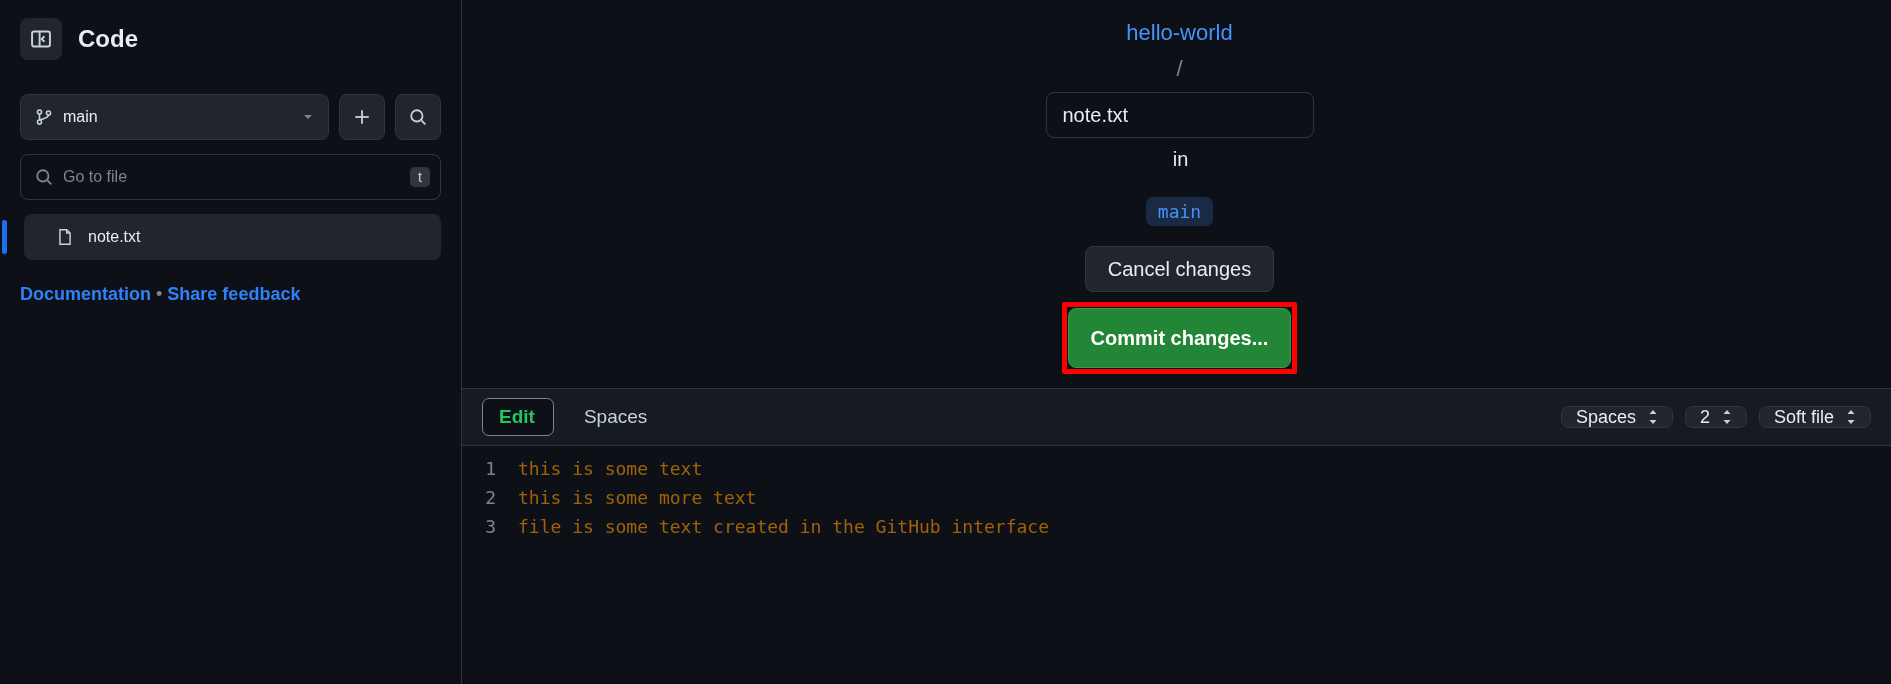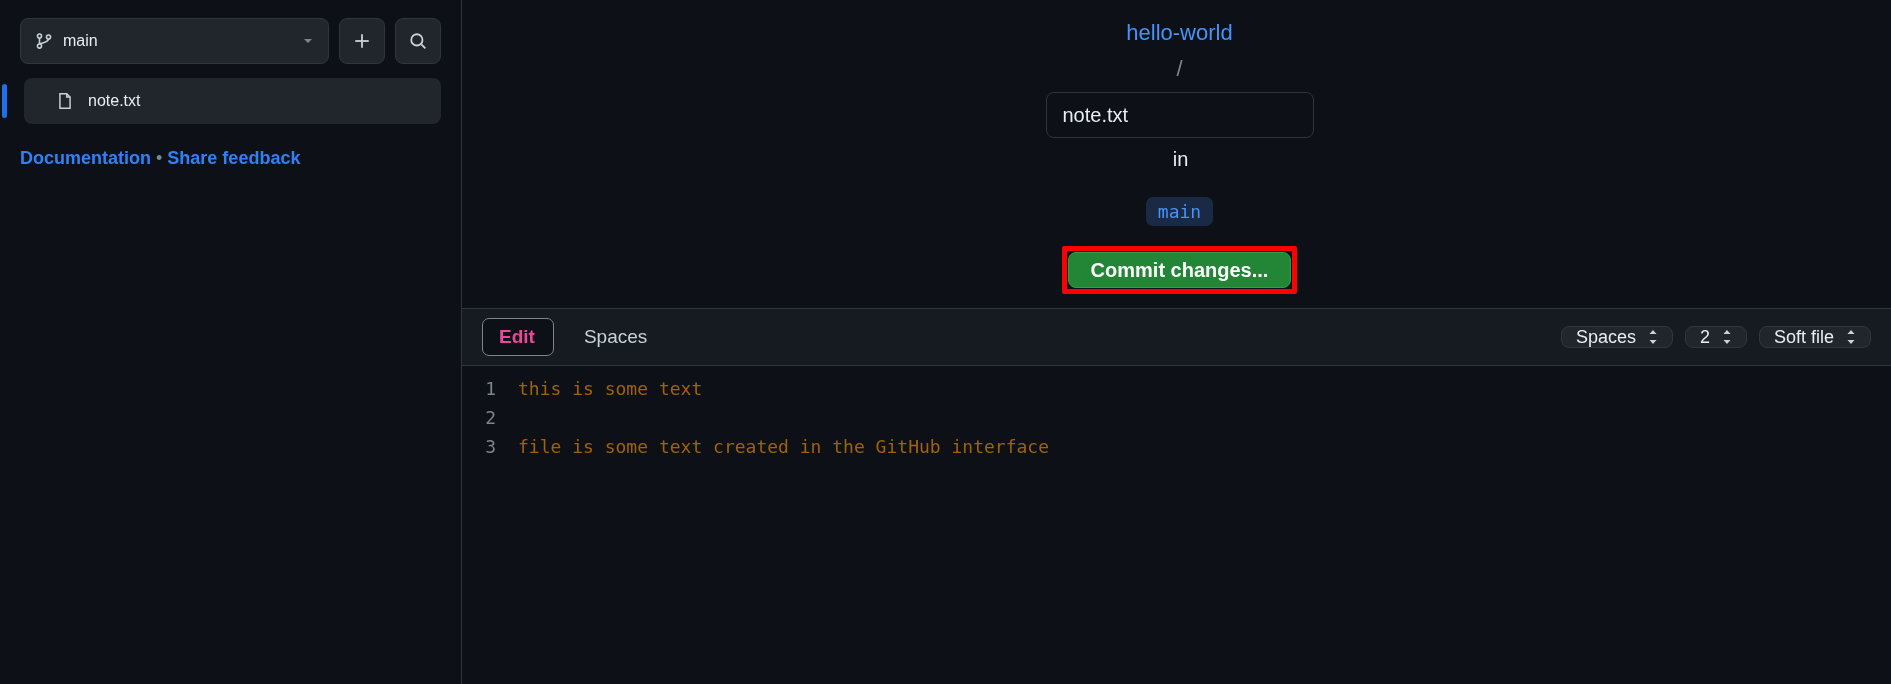--- a/index.html
+++ b/index.html
@@ -162,21 +162,21 @@
   .highlight-wrap {
     border: 5px solid #ff0000;
     border-radius: 2px;
     padding: 1px;
   }
   .btn-primary {
     background: #238636;
     border: 1px solid #2ea043;
     color: #ffffff;
     border-radius: 8px;
-    height: 36px;
+    height: 60px;
     padding: 0 22px;
     font-size: 20px;
     font-weight: 600;
     display: flex;
     align-items: center;
   }
   .editor-toolbar {
     background: #161b22;
     border-top: 1px solid #30363d;
     border-bottom: 1px solid #30363d;
@@ -192,21 +192,21 @@
     border-radius: 7px;
     display: flex;
     align-items: center;
     font-size: 19px;
     color: #c9d1d9;
   }
   .tab.active {
     background: #0d1117;
     border: 1px solid #7d8590;
     font-weight: 600;
-    color: #ec4899;
+    color: #22c55e;
     padding-left: 16px;
   }
   .toolbar-spacer { flex: 1; }
   .select-box {
     background: #21262d;
     border: 1px solid #30363d;
     border-radius: 8px;
     height: 22px;
     padding: 0 14px;
     display: flex;
@@ -230,20 +230,30 @@
     padding-right: 22px;
     color: #7d8590;
   }
   .code { color: #a16207; white-space: pre; }
   svg { display: block; }
 </style>
 </head>
 <body>
 
 <div class="sidebar">
+  <div class="sidebar-header">
+    <div class="panel-icon-box">
+      <svg width="22" height="22" viewBox="0 0 16 16" fill="none" stroke="#c9d1d9" stroke-width="1.4">
+          <rect x="1.5" y="2.5" width="13" height="11" rx="1.5"></rect>
+          <line x1="7" y1="2.5" x2="7" y2="13.5"></line>
+          <polyline points="10.5,6 8.5,8 10.5,10"></polyline>
+        </svg>
+    </div>
+    <div class="sidebar-title">Code</div>
+  </div>
 
   <div class="branch-row">
     <div class="branch-select">
       <svg width="18" height="18" viewBox="0 0 16 16" fill="none" stroke="#c9d1d9" stroke-width="1.4">
           <circle cx="4" cy="3.5" r="1.8"></circle>
           <circle cx="4" cy="12.5" r="1.8"></circle>
           <circle cx="12" cy="4.5" r="1.8"></circle>
           <path d="M4 5.3 V10.7 M12 6.3 C12 9 8 9 4 10.7"></path>
         </svg>
       <span>main</span>
@@ -259,20 +269,29 @@
         </svg>
     </div>
     <div class="icon-btn">
       <svg width="18" height="18" viewBox="0 0 16 16" fill="none" stroke="#c9d1d9" stroke-width="1.6">
           <circle cx="7" cy="7" r="5"></circle>
           <line x1="11" y1="11" x2="14.5" y2="14.5"></line>
         </svg>
     </div>
   </div>
 
+  <div class="file-search">
+    <svg width="18" height="18" viewBox="0 0 16 16" fill="none" stroke="#7d8590" stroke-width="1.6">
+        <circle cx="7" cy="7" r="5"></circle>
+        <line x1="11" y1="11" x2="14.5" y2="14.5"></line>
+      </svg>
+    <span>Go to file</span>
+    <span class="spacer"></span>
+    <span class="kbd">t</span>
+  </div>
 
   <div class="file-item-wrap">
     <div class="file-item">
       <svg width="18" height="20" viewBox="0 0 16 16" fill="none" stroke="#c9d1d9" stroke-width="1.3">
           <path d="M3.5 1.5h6l3 3v10h-9z"></path>
           <path d="M9.5 1.5v3h3"></path>
         </svg>
       <span>note.txt</span>
     </div>
   </div>
@@ -285,20 +304,23 @@
 </div>
 
 <div class="main">
   <div class="top-row">
     <span class="repo-link">hello-world</span>
     <span class="slash">/</span>
     <input class="filename-input" value="note.txt" style="">
     <span class="in-label">in</span>
     <span class="branch-badge">main</span>
     <span class="top-spacer"></span>
+    <div class="btn-secondary">
+      <span>Cancel changes</span>
+    </div>
     <div class="highlight-wrap">
       <div class="btn-primary">
         <span>Commit changes...</span>
       </div>
     </div>
   </div>
 
   <div class="editor-toolbar">
     <div class="tab active">
       <span>Edit</span>
@@ -327,19 +349,20 @@
     </div>
   </div>
 
   <div class="editor" id="editor">
       <div class="line">
         <div class="gutter">1</div>
         <div class="code">this is some text</div>
       </div>
       <div class="line">
         <div class="gutter">2</div>
+        <div class="code">this is some more text</div>
       </div>
       <div class="line">
         <div class="gutter">3</div>
         <div class="code">file is some text created in the GitHub interface</div>
       </div>
     </div>
 </div>
 
 </body></html>

